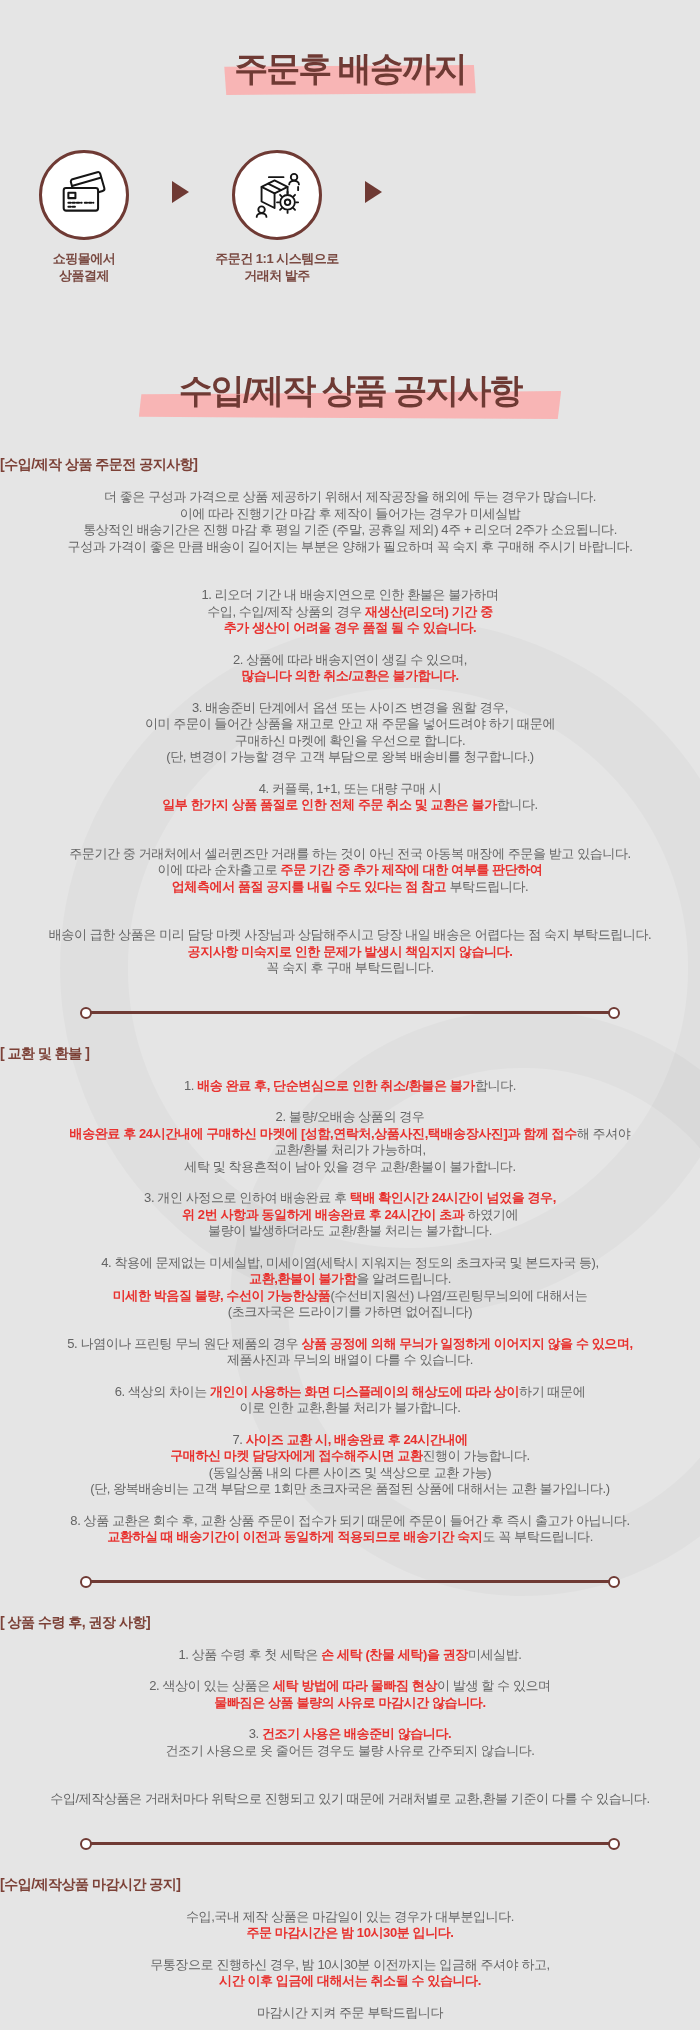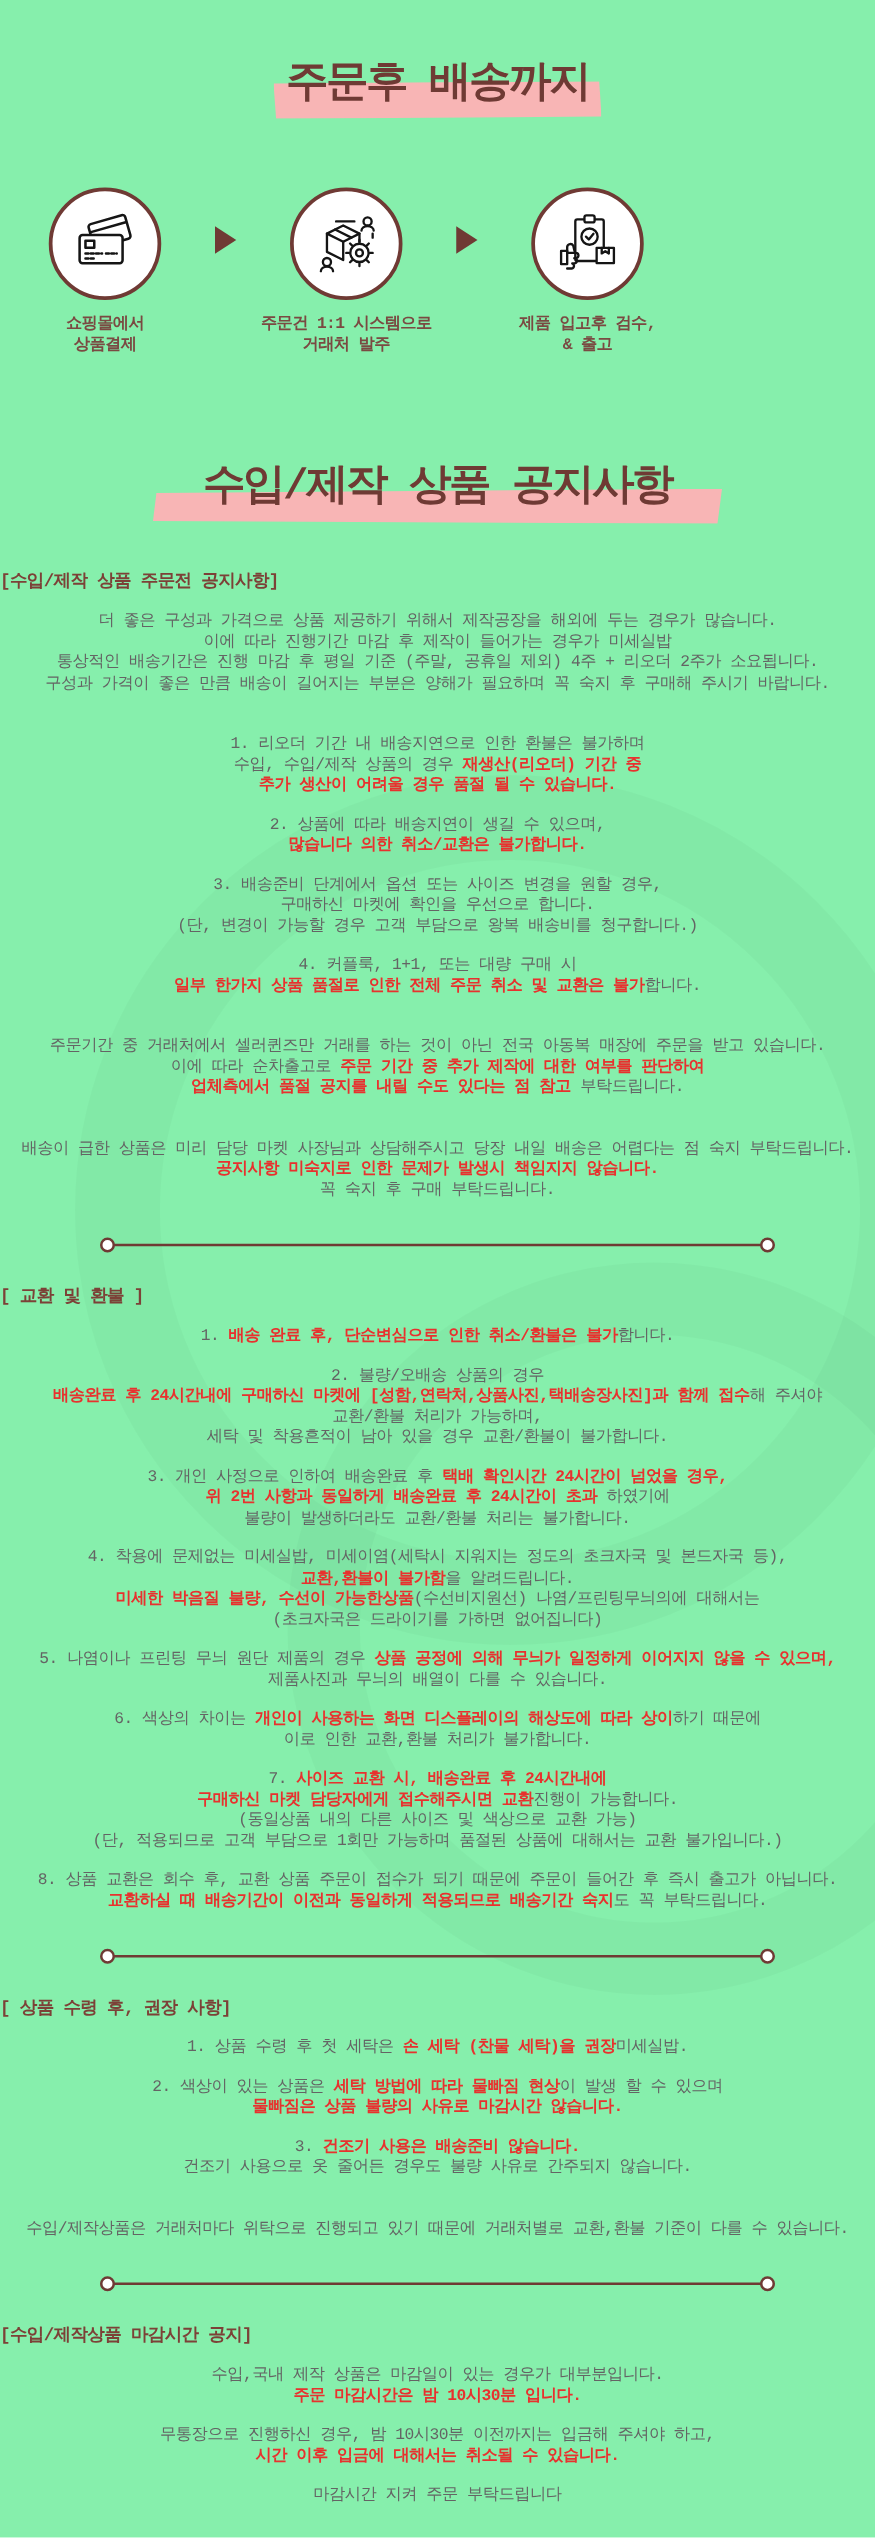--- a/index.html
+++ b/index.html
@@ -1,18 +1,18 @@
 <!DOCTYPE html>
 <html><head>
 <meta charset="utf-8">
 <style>
   html,body{margin:0;padding:0;background:#fff;}
   .page{
-    position:relative;width:700px;height:2030px;margin:0 auto;background:#86efac;
-    font-family:Liberation Mono, monospace;overflow:hidden;
+    position:relative;width:700px;height:2030px;margin:0 auto;background:#e5e5e5;
+    font-family:Liberation Sans, sans-serif;overflow:hidden;
   }
   
   .wm{position:absolute;border-radius:50%;pointer-events:none;}
   .wm1{left:60px;top:620px;width:560px;height:560px;border:68px solid rgba(0,0,0,0.022);}
   .wm2{left:230px;top:1010px;width:470px;height:470px;border:58px solid rgba(0,0,0,0.022);}
 
   
   .title{position:relative;text-align:center;font-size:34px;font-weight:bold;
          color:#6f3a34;letter-spacing:-2px;line-height:40px;z-index:1;}
   .title1{padding-top:48px;}
@@ -98,37 +98,20 @@
           <path d="M7 59 a6 4.5 0 0 1 12 0"></path>
           <path d="M22 10 H40 M58 22 V26"></path>
         </svg>
       </div>
       <div class="step-label">주문건 1:1 시스템으로
 거래처 발주</div>
     </div>
 
     <div class="arrow"></div>
 
-    <div class="step">
-      <div class="circle">
-        <svg viewBox="0 0 64 64" width="52" height="52" fill="none" stroke="#151515" stroke-width="2.3" stroke-linejoin="round" stroke-linecap="round">
-          <rect x="20" y="8" width="28" height="41" rx="2"></rect>
-          <rect x="29" y="4" width="10" height="7" rx="2" fill="#fff"></rect>
-          <circle cx="34" cy="25" r="8"></circle>
-          <path d="M30.5 25 l2.8 2.8 l4.6 -5.6"></path>
-          <rect x="41" y="36" width="17" height="15" fill="#fff"></rect>
-          <path d="M46 36 v5.5 l3.5 -2.2 l3.5 2.2 V36"></path>
-          <rect x="6" y="39" width="6" height="13"></rect>
-          <path d="M12 41 v-6 a3.2 3.2 0 0 1 6 -1 l1.2 5"></path>
-          <path d="M12 41 h8.5 a2.6 2.6 0 0 1 0 5.2 h-1.5 a2.6 2.6 0 0 1 0 5.2 h-2 a2.6 2.6 0 0 1 -0.5 5 h-4.5"></path>
-        </svg>
-      </div>
-      <div class="step-label">제품 입고후 검수,
-&amp; 출고</div>
-    </div>
   </div>
 
   <div class="title title2">
     <span class="hl">
       <i class="band band2"></i>
       <span class="tx">수입/제작 상품 공지사항</span>
     </span>
   </div>
 
   <div id="sections">
@@ -143,20 +126,21 @@
         <div class="line"><span class="">1. 리오더 기간 내 배송지연으로 인한 환불은 불가하며</span></div>
         <div class="line"><span class="">수입, 수입/제작 상품의 경우 </span><span class="red">재생산(리오더) 기간 중</span></div>
         <div class="line"><span class="red">추가 생산이 어려울 경우 품절 될 수 있습니다.</span></div>
       </div>
       <div class="block">
         <div class="line"><span class="">2. 상품에 따라 배송지연이 생길 수 있으며,</span></div>
         <div class="line"><span class="red">많습니다 의한 취소/교환은 불가합니다.</span></div>
       </div>
       <div class="block">
         <div class="line"><span class="">3. 배송준비 단계에서 옵션 또는 사이즈 변경을 원할 경우,</span></div>
+        <div class="line"><span class="">이미 주문이 들어간 상품을 재고로 안고 재 주문을 넣어드려야 하기 때문에</span></div>
         <div class="line"><span class="">구매하신 마켓에 확인을 우선으로 합니다.</span></div>
         <div class="line"><span class="">(단, 변경이 가능할 경우 고객 부담으로 왕복 배송비를 청구합니다.)</span></div>
       </div>
       <div class="block">
         <div class="line"><span class="">4. 커플룩, 1+1, 또는 대량 구매 시</span></div>
         <div class="line"><span class="red">일부 한가지 상품 품절로 인한 전체 주문 취소 및 교환은 불가</span><span class="">합니다.</span></div>
       </div>
       <div class="block gap">
         <div class="line"><span class="">주문기간 중 거래처에서 셀러퀸즈만 거래를 하는 것이 아닌 전국 아동복 매장에 주문을 받고 있습니다.</span></div>
         <div class="line"><span class="">이에 따라 순차출고로 </span><span class="red">주문 기간 중 추가 제작에 대한 여부를 판단하여</span></div>
@@ -198,21 +182,21 @@
         <div class="line"><span class="">제품사진과 무늬의 배열이 다를 수 있습니다.</span></div>
       </div>
       <div class="block">
         <div class="line"><span class="">6. 색상의 차이는 </span><span class="red">개인이 사용하는 화면 디스플레이의 해상도에 따라 상이</span><span class="">하기 때문에</span></div>
         <div class="line"><span class="">이로 인한 교환,환불 처리가 불가합니다.</span></div>
       </div>
       <div class="block">
         <div class="line"><span class="">7. </span><span class="red">사이즈 교환 시, 배송완료 후 24시간내에</span></div>
         <div class="line"><span class="red">구매하신 마켓 담당자에게 접수해주시면 교환</span><span class="">진행이 가능합니다.</span></div>
         <div class="line"><span class="">(동일상품 내의 다른 사이즈 및 색상으로 교환 가능)</span></div>
-        <div class="line"><span class="">(단, 적용되므로 고객 부담으로 1회만 가능하며 품절된 상품에 대해서는 교환 불가입니다.)</span></div>
+        <div class="line"><span class="">(단, 왕복배송비는 고객 부담으로 1회만 초크자국은 품절된 상품에 대해서는 교환 불가입니다.)</span></div>
       </div>
       <div class="block">
         <div class="line"><span class="">8. 상품 교환은 회수 후, 교환 상품 주문이 접수가 되기 때문에 주문이 들어간 후 즉시 출고가 아닙니다.</span></div>
         <div class="line"><span class="red">교환하실 때 배송기간이 이전과 동일하게 적용되므로 배송기간 숙지</span><span class="">도 꼭 부탁드립니다.</span></div>
       </div>
       <div class="divider">
         <div class="ring"></div>
         <div class="dline"></div>
         <div class="ring"></div>
       </div>

